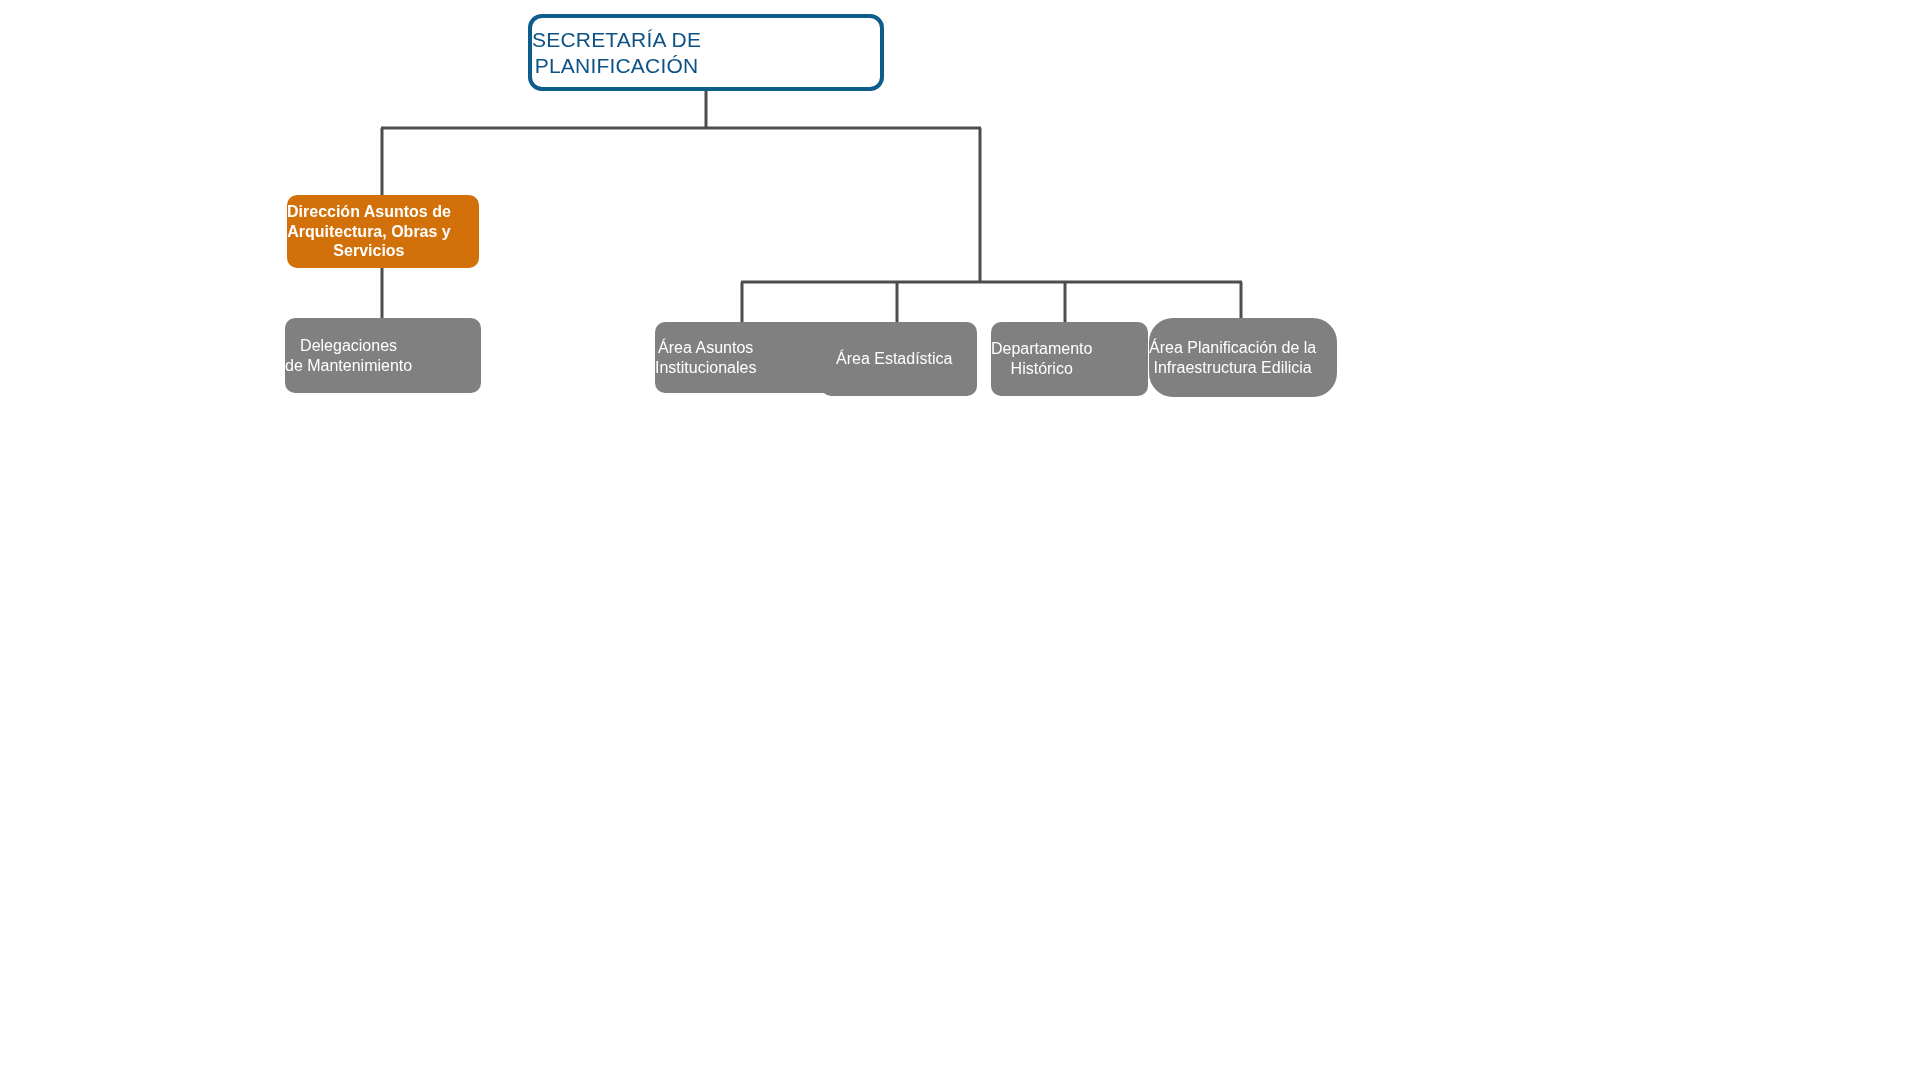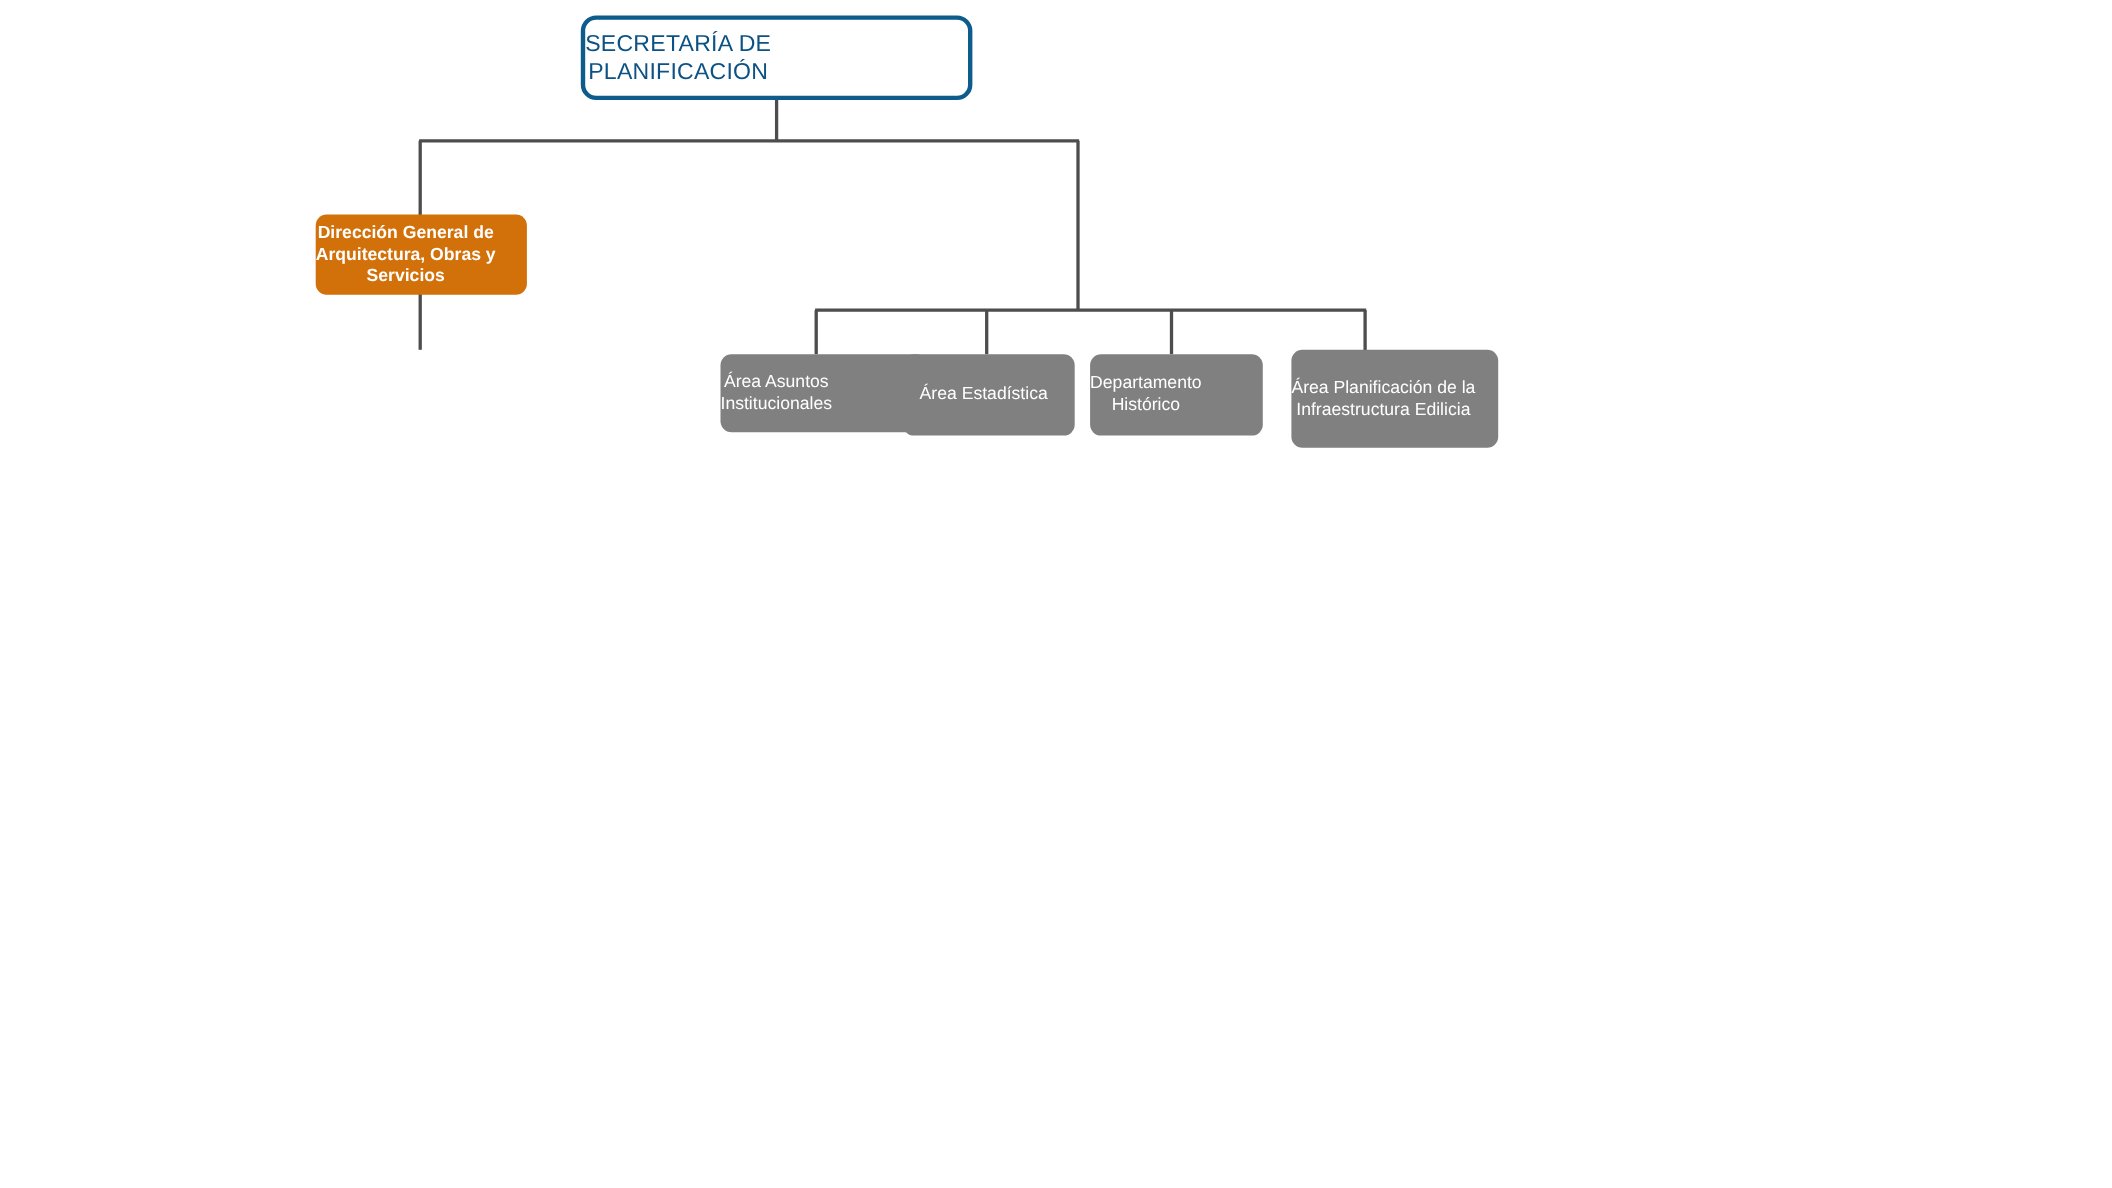--- a/index.html
+++ b/index.html
@@ -102,38 +102,42 @@
       <line x1="1241" y1="282" x2="1241" y2="322"></line>
     </g>
   </svg>
 
   <div class="node node--root" style="left:528px; top:14px; width:356px; height:77px;">
     <span class="node-label">SECRETARÍA DE
 PLANIFICACIÓN</span>
   </div>
 
   <div class="node node--orange" style="left:287px; top:195px; width:192px; height:73px;">
-    <span class="node-label">Dirección General de
+    <span class="node-label">Dirección Asuntos de
 Arquitectura, Obras y
 Servicios</span>
   </div>
 
+  <div class="node node--grey" style="left:285px; top:318px; width:196px; height:75px;">
+    <span class="node-label">Delegaciones
+de Mantenimiento</span>
+  </div>
 
   <div class="node node--grey" style="left:655px; top:322px; width:188px; height:71px;">
     <span class="node-label">Área Asuntos
 Institucionales</span>
   </div>
 
   <div class="node node--grey" style="left:821px; top:322px; width:156px; height:74px;padding-left:15px;">
     <span class="node-label">Área Estadística</span>
   </div>
 
   <div class="node node--grey" style="left:991px; top:322px; width:157px; height:74px;">
     <span class="node-label">Departamento
 Histórico</span>
   </div>
 
-  <div class="node node--grey" style="left:1174px; top:318px; width:188px; height:89px;">
+  <div class="node node--grey" style="left:1149px; top:318px; width:188px; height:79px;border-radius:24px;">
     <span class="node-label">Área Planificación de la
 Infraestructura Edilicia</span>
   </div>
 
 </div>
 
 </body></html>

